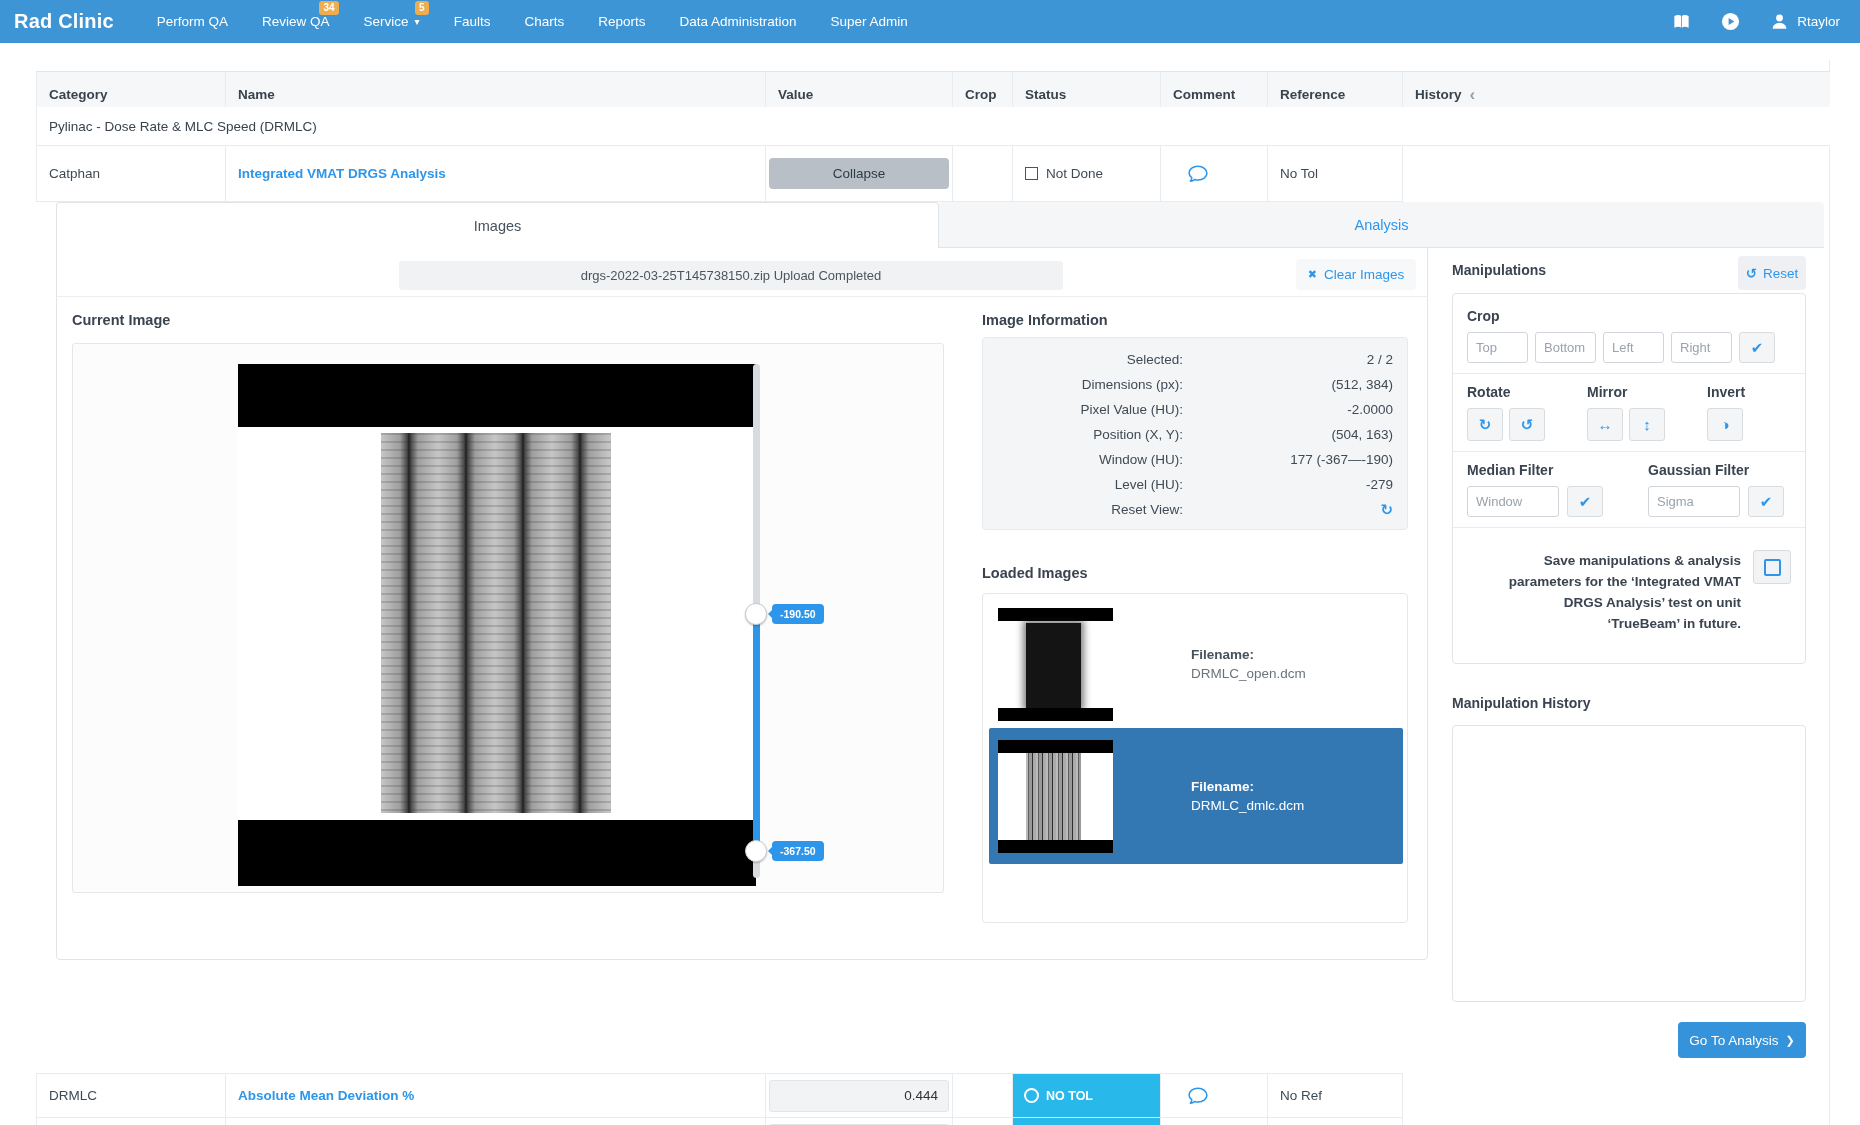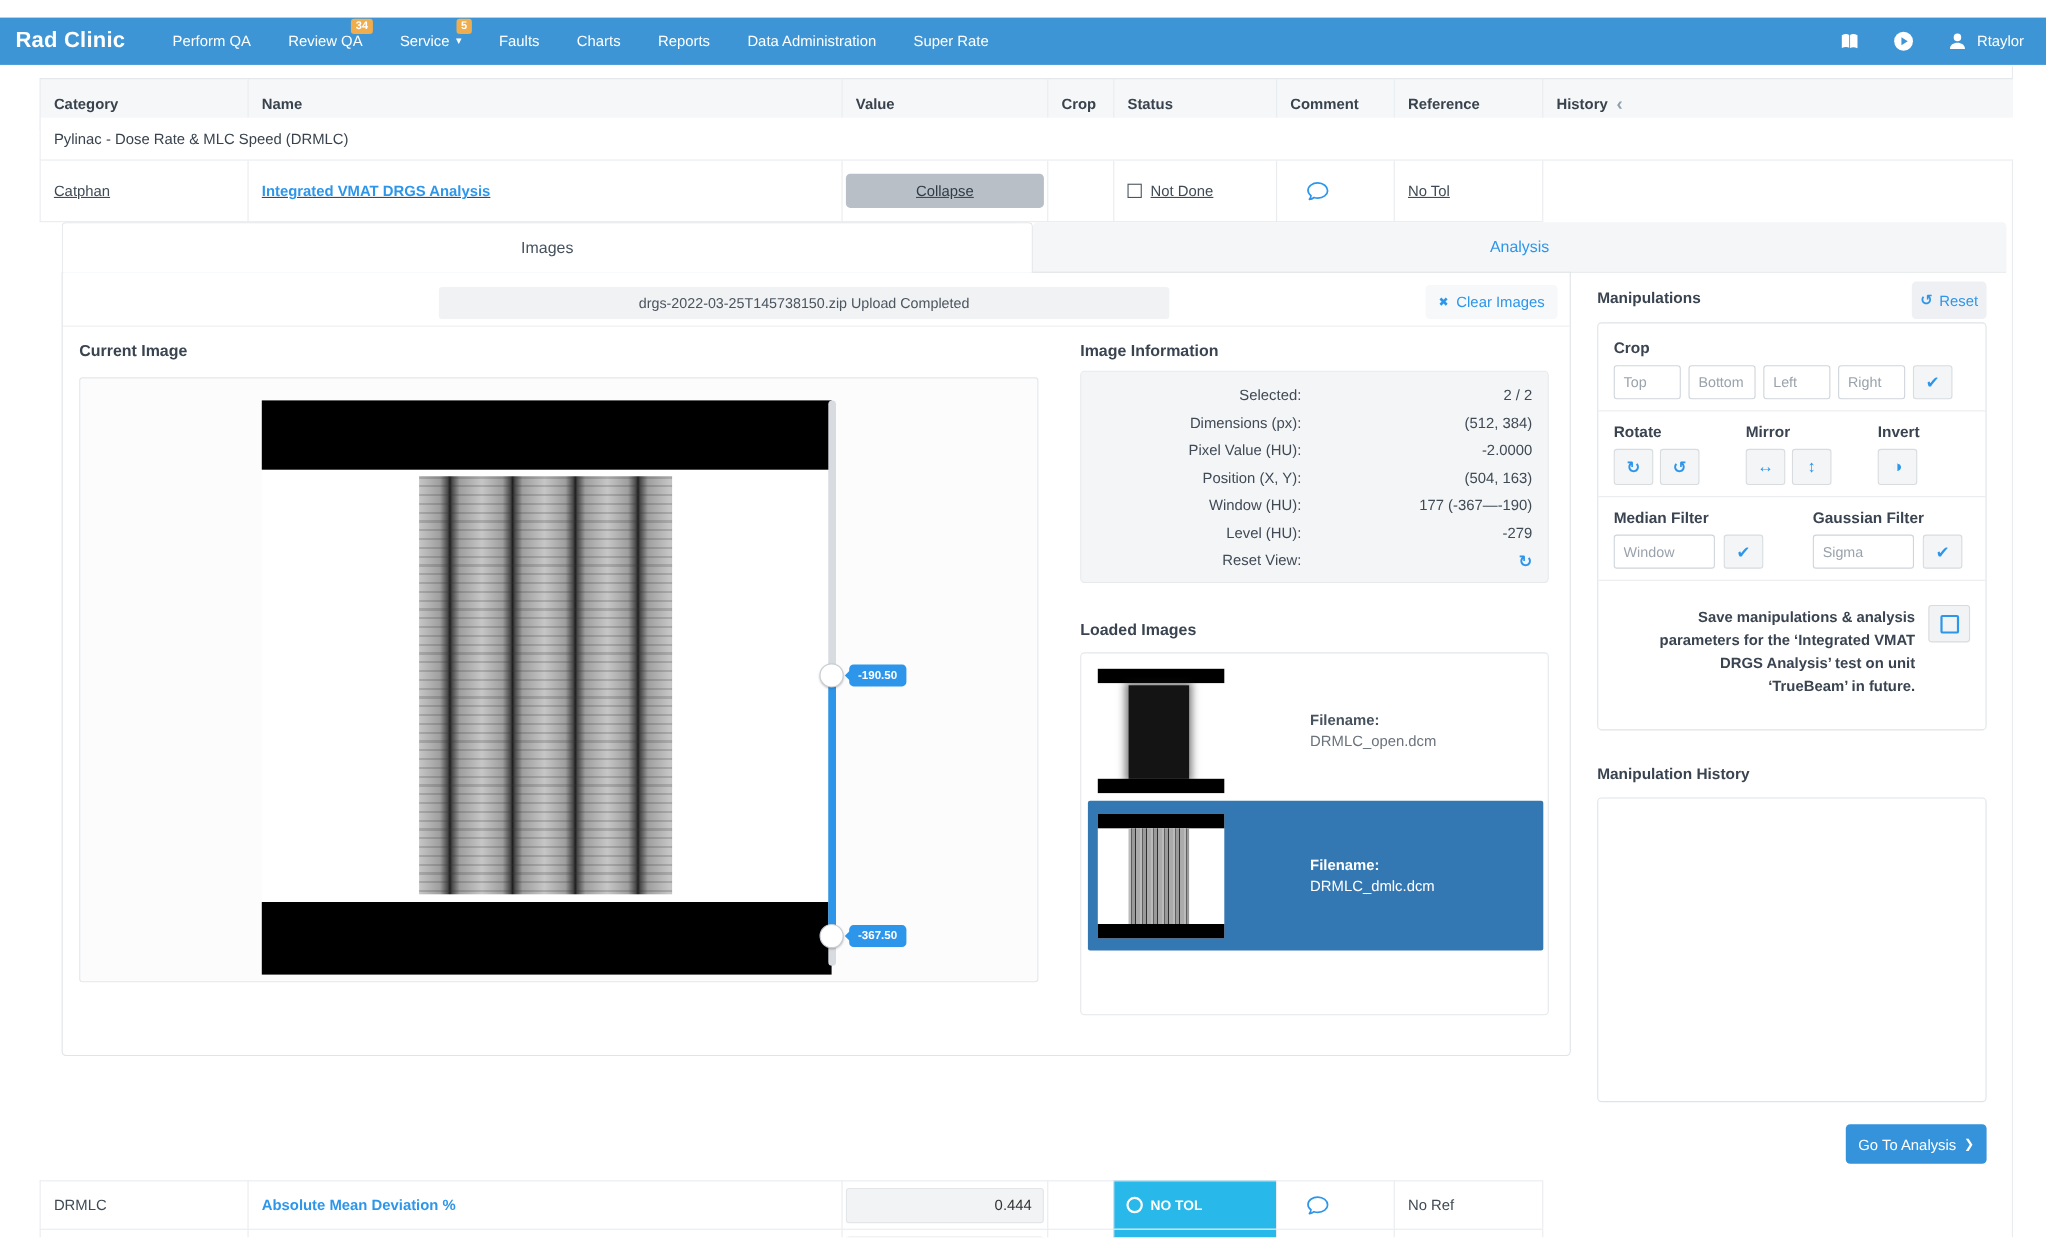--- a/index.html
+++ b/index.html
@@ -1,33 +1,33 @@
 <!DOCTYPE html>
 <html><head>
 <meta charset="utf-8">
 <style>
   html,body{margin:0;padding:0;background:#fff;}
   body{font-family:"Liberation Sans","DejaVu Sans",sans-serif;color:#3f4a55;}
   .screen{position:relative;width:1860px;height:1125px;overflow:hidden;background:#fff;}
 
   
-  .navbar{position:absolute;top:16px;left:0;width:100%;height:43px;background:#3d95d5;display:flex;align-items:center;z-index:50;text-align:center;}
+  .navbar{position:absolute;top:0;left:0;width:100%;height:43px;background:#3d95d5;display:flex;align-items:center;z-index:50;text-align:center;}
   .brand{margin-left:14px;margin-right:26px;font-size:20px;font-weight:bold;color:#fff;letter-spacing:.2px;}
   .nav-item{position:relative;height:43px;display:flex;align-items:center;padding:0 17px;color:#fff;font-size:13.5px;cursor:pointer;white-space:nowrap;}
   .nav-badge{position:absolute;top:1px;right:8px;background:#f0ad4e;color:#fff;font-size:10px;font-weight:bold;line-height:12px;padding:1px 4px;border-radius:3px;}
   .caret{margin-left:6px;font-size:10px;}
   .nav-right{margin-left:auto;display:flex;align-items:center;gap:30px;margin-right:20px;}
   .nav-ico{width:19px;height:19px;display:block;cursor:pointer;}
   .nav-user{display:flex;align-items:center;gap:8px;color:#fff;font-size:13.5px;cursor:pointer;}
 
   
   .table-frame{position:absolute;left:36px;top:60px;width:1794px;height:1065px;border-right:1px solid #e9ecef;box-sizing:border-box;pointer-events:none;}
   .cell{position:absolute;box-sizing:border-box;display:flex;align-items:center;padding:0 12px;font-size:13.5px;color:#3f4a55;border-left:1px solid #e9ecef;background:transparent;}
   .th{font-weight:bold;background:#f6f7f8;border-top:1px solid #e3e6e9;border-bottom:1px solid #e3e6e9;color:#39434e;}
-  .bb{border-bottom:1px solid #e9ecef;text-decoration:underline;}
+  .bb{border-bottom:1px solid #e9ecef;}
   .bt{border-top:1px solid #e9ecef;}
   .c-cat{left:36px;width:189px;}
   .c-name{left:225px;width:540px;}
   .c-value{left:765px;width:187px;}
   .c-skip{left:952px;width:60px;}
   .c-status{left:1012px;width:148px;}
   .c-comment{left:1160px;width:107px;}
   .c-ref{left:1267px;width:135px;}
   .c-history{left:1402px;width:428px;}
   .r-head{top:71px;height:47px;}
@@ -144,21 +144,21 @@
     <div class="nav-item">
         <span>Charts</span>
       </div>
     <div class="nav-item">
         <span>Reports</span>
       </div>
     <div class="nav-item">
         <span>Data Administration</span>
       </div>
     <div class="nav-item">
-        <span>Super Rate</span>
+        <span>Super Admin</span>
       </div>
     <div class="nav-right">
       <svg class="nav-ico" viewBox="0 0 20 20">
           <path d="M2.5 4.2C5.2 2.8 7.8 2.8 9.6 4v12.3c-1.8-1.2-4.4-1.2-7.1.2zm7.9-.2c1.8-1.2 4.4-1.2 7.1.2v12.5c-2.7-1.4-5.3-1.4-7.1-.2z" fill="#fff"></path>
         </svg>
       <svg class="nav-ico" viewBox="0 0 20 20">
           <circle cx="10" cy="10" r="9" fill="#fff"></circle>
           <path d="M8 6.2l6 3.8-6 3.8z" fill="#3d95d5"></path>
         </svg>
       <div class="nav-user">

